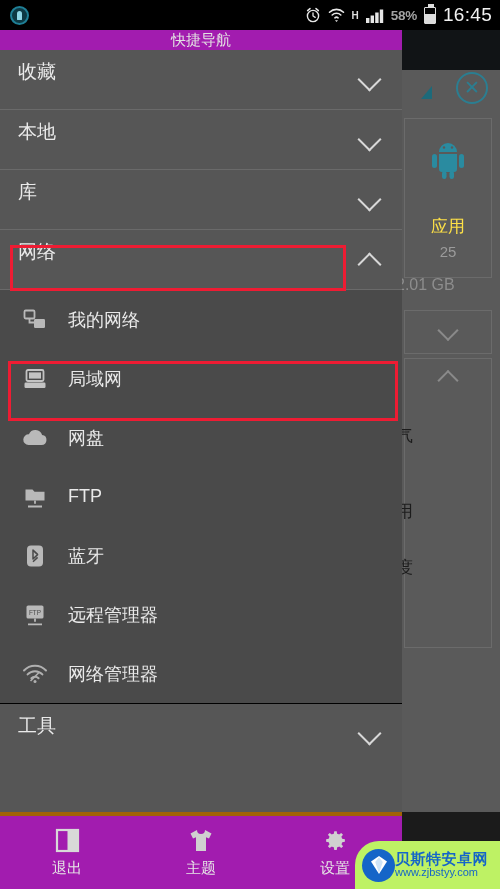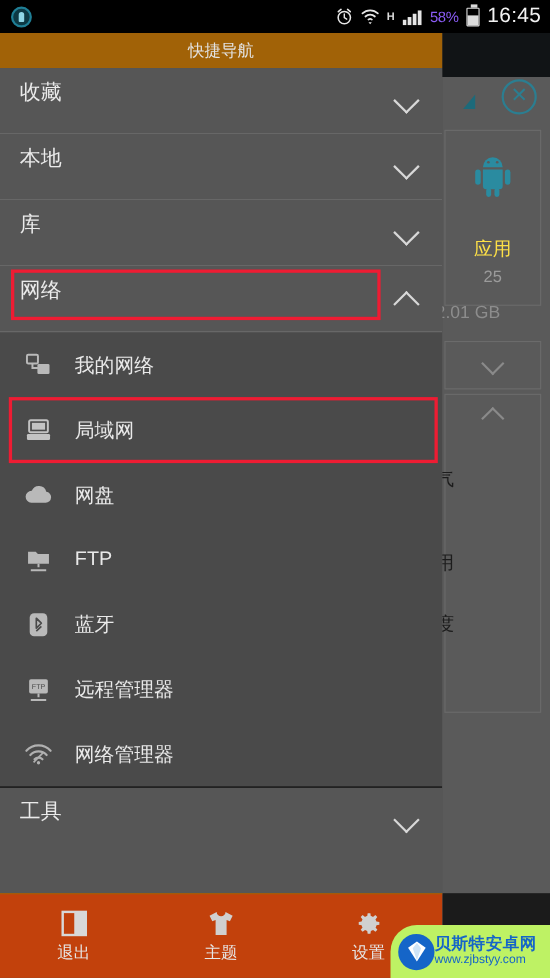--- a/index.html
+++ b/index.html
@@ -82,39 +82,39 @@
   .sb-app-icon i {
     width:5px; height:9px; background:#8fd6e6; border-radius:3px 3px 1px 1px;
     display:block;
   }
   .sb-right {
     margin-left:auto; display:flex; align-items:center; gap:7px;
     color:#e8e8e8; font-size:13px;
   }
   .sb-right svg { display:block; }
   .sb-h { font-size:10px; font-weight:bold; color:#dcdcdc; }
-  .sb-pct { font-size:13.5px; color:#8b5cf6; letter-spacing:-0.3px; }
+  .sb-pct { font-size:13.5px; color:#a3a3a3; letter-spacing:-0.3px;font-weight:bold; }
   .sb-batt {
     width:12px; height:17px; border:1.5px solid #dcdcdc; border-radius:1px;
     position:relative; display:flex; align-items:flex-end;
   }
   .sb-batt::before {
     content:""; position:absolute; top:-4px; left:3px; width:6px; height:3px;
     background:#dcdcdc;
   }
   .sb-batt i { display:block; width:100%; height:58%; background:#dcdcdc; }
   .sb-time { font-size:19px; color:#f2f2f2; letter-spacing:0.3px; }
 
   
   .drawer {
     position:absolute; left:0; top:30px; width:402px; bottom:0;
     background:#4f4f4f; z-index:20; display:flex; flex-direction:column;
   }
   .drawer-title {
-    height:32px; background:#a16207; color:#e2e2e2;
+    height:20px; background:#a21caf; color:#e2e2e2;
     font-size:15px; display:flex; align-items:center; justify-content:center;
     flex:0 0 auto;
   }
   .drawer-body { flex:1 1 auto; overflow:hidden; background:#565656; }
 
   .cat-row {
     height:60px; display:flex; align-items:center; padding:0 0 16px 18px;
     background:#565656; border-bottom:1px solid #6a6a6a; position:relative;
   }
   .cat-row .label { color:#eaeaea; font-size:19px; }
@@ -142,22 +142,22 @@
   
   .hl {
     position:absolute; border:3px solid #ee1c33; pointer-events:none; z-index:30;
   }
   #hl-network { left:10px; top:245px; width:336px; height:46px; }
   #hl-lan     { left:8px;  top:361px; width:390px; height:60px; }
 
   
   .bottombar {
     position:absolute; left:0; top:812px; width:402px; height:77px;
-    background:#c2410c; display:flex; z-index:25;
-    border-top:1px solid #a16207;
+    background:#a21caf; display:flex; z-index:25;
+    border-top:4px solid #a16207;
   }
   .bb-item {
     flex:1; display:flex; flex-direction:column; align-items:center;
     justify-content:center; gap:5px;
   }
   .bb-item .bb-ico { height:26px; display:flex; align-items:center; }
   .bb-item .bb-label { color:#e6e6e6; font-size:15px; }
 
   
   .watermark {

